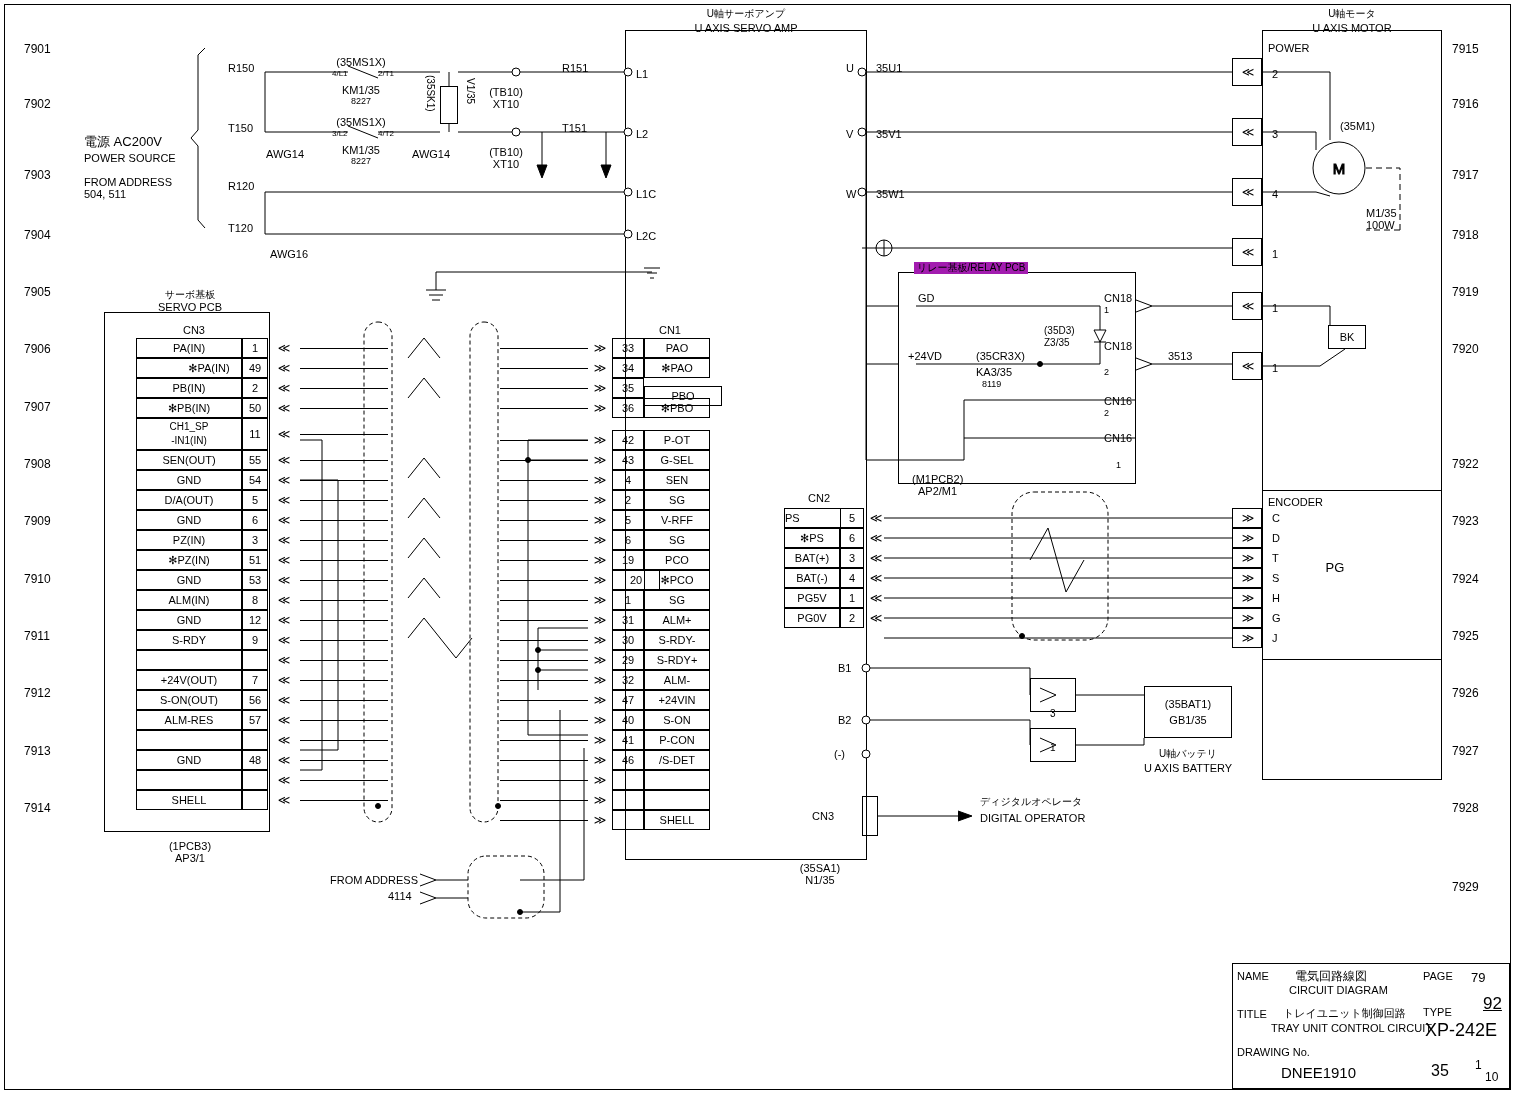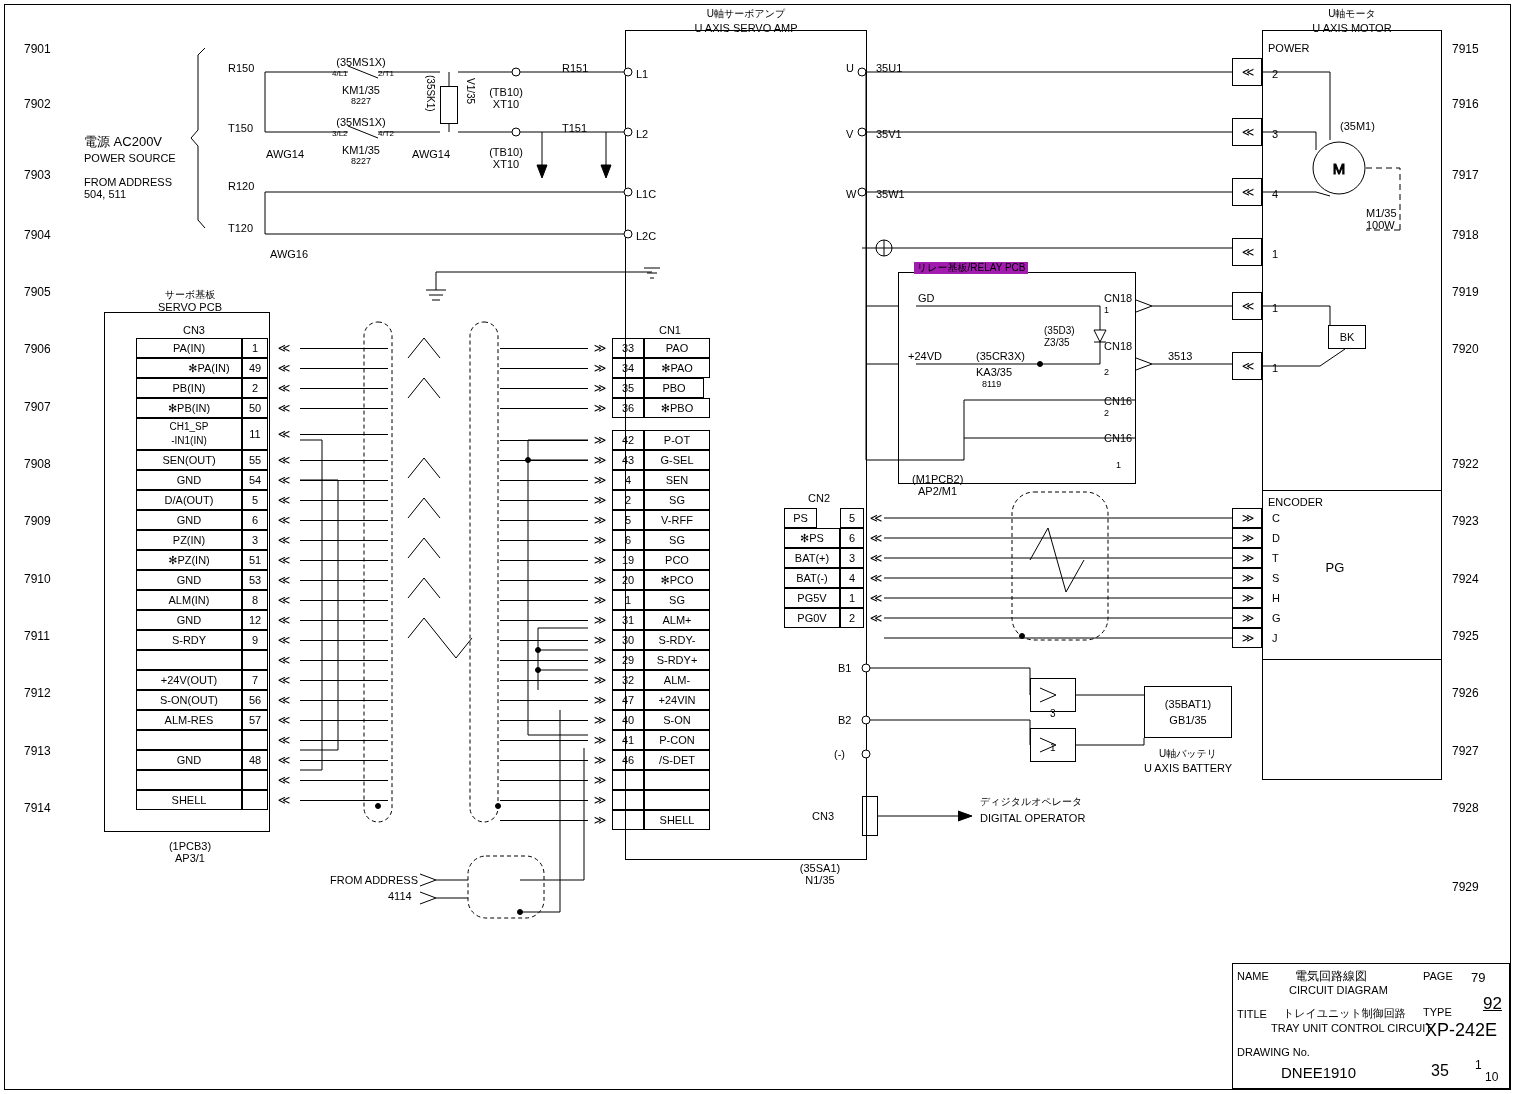--- a/index.html
+++ b/index.html
@@ -295,21 +295,21 @@
       <div class="arr" style="left: 588px; top: 338px;">≫</div>
       <div class="pin" style="left: 612px; top: 338px; width: 32px;">33</div>
       <div class="rowbox" style="left: 644px; top: 338px; width: 66px; text-align: center;">PAO</div>
       <div class="ln hl" style="left: 500px; top: 348px; width: 88px;"></div>
       <div class="arr" style="left: 588px; top: 358px;">≫</div>
       <div class="pin" style="left: 612px; top: 358px; width: 32px;">34</div>
       <div class="rowbox" style="left: 644px; top: 358px; width: 66px; text-align: center;">✻PAO</div>
       <div class="ln hl" style="left: 500px; top: 368px; width: 88px;"></div>
       <div class="arr" style="left: 588px; top: 378px;">≫</div>
       <div class="pin" style="left: 612px; top: 378px; width: 32px;">35</div>
-      <div class="rowbox" style="left: 644px; top: 378px; width: 60px; text-align: center;">PBO</div>
+      <div class="rowbox" style="left: 644px; top: 386px; width: 78px; text-align: center;">PBO</div>
       <div class="ln hl" style="left: 500px; top: 388px; width: 88px;"></div>
       <div class="arr" style="left: 588px; top: 398px;">≫</div>
       <div class="pin" style="left: 612px; top: 398px; width: 32px;">36</div>
       <div class="rowbox" style="left: 644px; top: 398px; width: 66px; text-align: center;">✻PBO</div>
       <div class="ln hl" style="left: 500px; top: 408px; width: 88px;"></div>
       <div class="arr" style="left: 588px; top: 430px;">≫</div>
       <div class="pin" style="left: 612px; top: 430px; width: 32px;">42</div>
       <div class="rowbox" style="left: 644px; top: 430px; width: 66px; text-align: center;">P-OT</div>
       <div class="ln hl" style="left: 500px; top: 440px; width: 88px;"></div>
       <div class="arr" style="left: 588px; top: 450px;">≫</div>
@@ -330,21 +330,21 @@
       <div class="ln hl" style="left: 500px; top: 520px; width: 88px;"></div>
       <div class="arr" style="left: 588px; top: 530px;">≫</div>
       <div class="pin" style="left: 612px; top: 530px; width: 32px;">6</div>
       <div class="rowbox" style="left: 644px; top: 530px; width: 66px; text-align: center;">SG</div>
       <div class="ln hl" style="left: 500px; top: 540px; width: 88px;"></div>
       <div class="arr" style="left: 588px; top: 550px;">≫</div>
       <div class="pin" style="left: 612px; top: 550px; width: 32px;">19</div>
       <div class="rowbox" style="left: 644px; top: 550px; width: 66px; text-align: center;">PCO</div>
       <div class="ln hl" style="left: 500px; top: 560px; width: 88px;"></div>
       <div class="arr" style="left: 588px; top: 570px;">≫</div>
-      <div class="pin" style="left: 612px; top: 570px; width: 32px;">20</div>
+      <div class="pin" style="left: 612px; top: 570px; width: 48px;">20</div>
       <div class="rowbox" style="left: 644px; top: 570px; width: 66px; text-align: center;">✻PCO</div>
       <div class="ln hl" style="left: 500px; top: 580px; width: 88px;"></div>
       <div class="arr" style="left: 588px; top: 590px;">≫</div>
       <div class="pin" style="left: 612px; top: 590px; width: 32px;">1</div>
       <div class="rowbox" style="left: 644px; top: 590px; width: 66px; text-align: center;">SG</div>
       <div class="ln hl" style="left: 500px; top: 600px; width: 88px;"></div>
       <div class="arr" style="left: 588px; top: 610px;">≫</div>
       <div class="pin" style="left: 612px; top: 610px; width: 32px;">31</div>
       <div class="rowbox" style="left: 644px; top: 610px; width: 66px; text-align: center;">ALM+</div>
       <div class="ln hl" style="left: 500px; top: 620px; width: 88px;"></div>
@@ -385,21 +385,21 @@
       <div class="rowbox" style="left: 644px; top: 790px; width: 66px; text-align: center;"></div>
       <div class="ln hl" style="left: 500px; top: 800px; width: 88px;"></div>
       <div class="arr" style="left: 588px; top: 810px;">≫</div>
       <div class="pin" style="left: 612px; top: 810px; width: 32px;"></div>
       <div class="rowbox" style="left: 644px; top: 810px; width: 66px; text-align: center;">SHELL</div>
       <div class="ln hl" style="left: 500px; top: 820px; width: 88px;"></div>
     </div>
 
   <div class="lbl" style="left:808px;top:492px;">CN2</div>
   <div id="cn2-rows">
-      <div class="rowbox" style="left: 784px; top: 508px; width: 33px; text-align: center;">PS</div>
+      <div class="rowbox" style="left: 784px; top: 508px; width: 80px; text-align: left;">PS</div>
       <div class="pin" style="left: 840px; top: 508px; width: 24px;">5</div>
       <div class="arr" style="left: 864px; top: 508px;">≪</div>
       <div class="rowbox" style="left: 784px; top: 528px; width: 56px; text-align: center;">✻PS</div>
       <div class="pin" style="left: 840px; top: 528px; width: 24px;">6</div>
       <div class="arr" style="left: 864px; top: 528px;">≪</div>
       <div class="rowbox" style="left: 784px; top: 548px; width: 56px; text-align: center;">BAT(+)</div>
       <div class="pin" style="left: 840px; top: 548px; width: 24px;">3</div>
       <div class="arr" style="left: 864px; top: 548px;">≪</div>
       <div class="rowbox" style="left: 784px; top: 568px; width: 56px; text-align: center;">BAT(-)</div>
       <div class="pin" style="left: 840px; top: 568px; width: 24px;">4</div>

